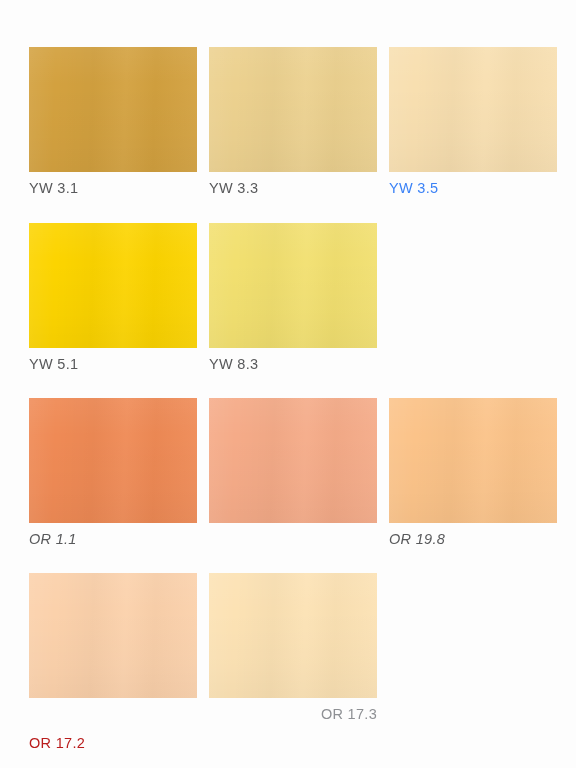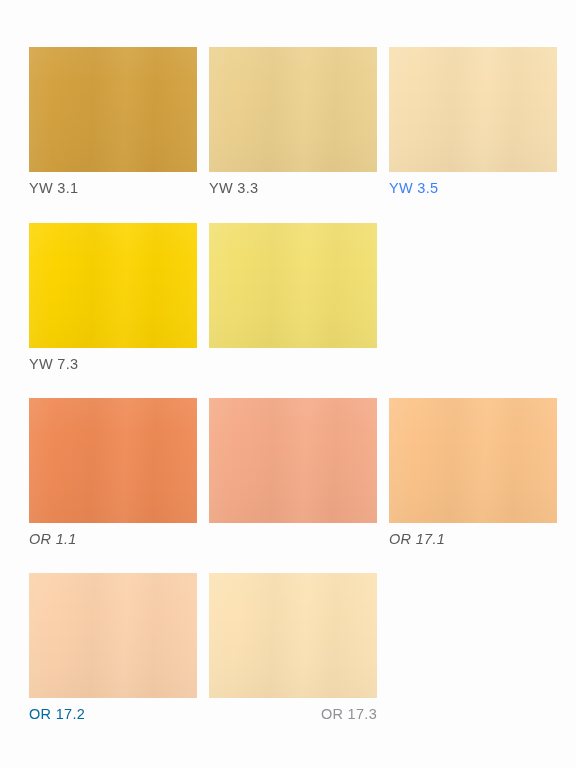--- a/index.html
+++ b/index.html
@@ -112,49 +112,50 @@
     </div>
     <div class="swatch-cell col-2">
       <div class="swatch-chip" style="background-color: rgb(248, 223, 176);"></div>
       <div class="swatch-label" style="color: #3b82f6;">YW 3.5</div>
     </div>
   </div>
 
   <div class="swatch-row row-1">
     <div class="swatch-cell col-0">
       <div class="swatch-chip" style="background-color: rgb(252, 212, 0);"></div>
-      <div class="swatch-label" style="color: rgb(88, 89, 91);">YW 7.3</div>
+      <div class="swatch-label" style="color: rgb(88, 89, 91);">YW 5.1</div>
     </div>
     <div class="swatch-cell col-1">
       <div class="swatch-chip" style="background-color: rgb(242, 224, 112);"></div>
+      <div class="swatch-label" style="color: rgb(88, 89, 91);">YW 8.3</div>
     </div>
     <div class="swatch-cell col-2 empty">
       
       
     </div>
   </div>
 
   <div class="swatch-row row-2">
     <div class="swatch-cell col-0">
       <div class="swatch-chip" style="background-color: rgb(239, 138, 85);"></div>
       <div class="swatch-label" style="color: rgb(88, 89, 91);">OR 1.1</div>
     </div>
     <div class="swatch-cell col-1">
       <div class="swatch-chip" style="background-color: rgb(245, 171, 136);"></div>
     </div>
     <div class="swatch-cell col-2">
       <div class="swatch-chip" style="background-color: rgb(251, 195, 137);"></div>
-      <div class="swatch-label" style="color: rgb(88, 89, 91);">OR 17.1</div>
+      <div class="swatch-label" style="color: rgb(88, 89, 91);">OR 19.8</div>
     </div>
   </div>
 
   <div class="swatch-row row-3">
     <div class="swatch-cell col-0">
       <div class="swatch-chip" style="background-color: rgb(251, 209, 171);"></div>
-      <div class="swatch-label light" style="color: #0369a1;">OR 17.2</div>
+      <div class="swatch-label light" style="color: #b91c1c; margin-top: 29px;">OR 17.2</div>
     </div>
     <div class="swatch-cell col-1">
       <div class="swatch-chip" style="background-color: rgb(252, 226, 180);"></div>
       <div class="swatch-label light" style="color: rgb(142, 144, 148); text-align: right;">OR 17.3</div>
     </div>
     <div class="swatch-cell col-2 empty">
       
       
     </div>
   </div>

